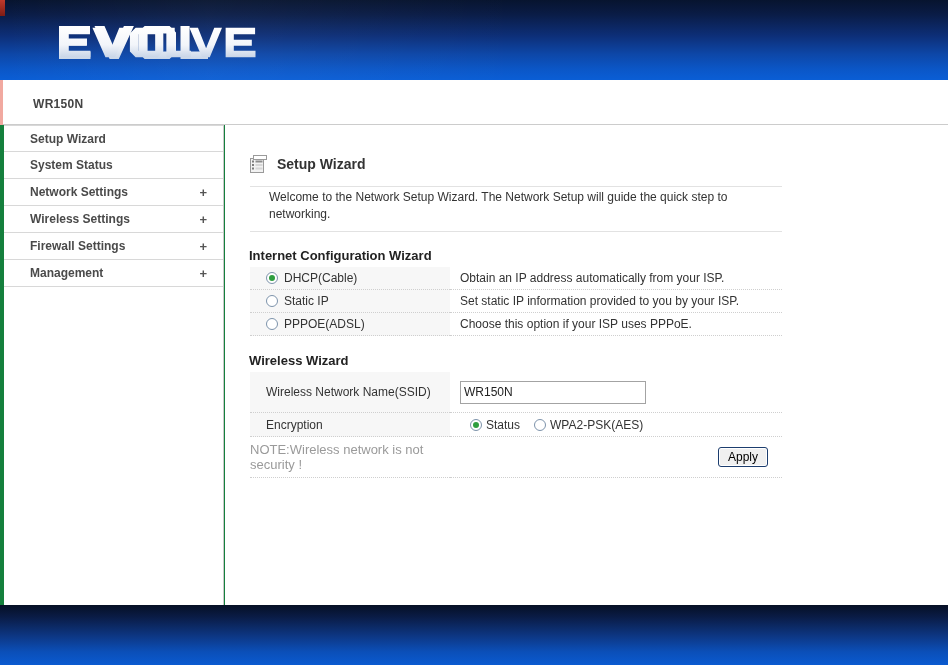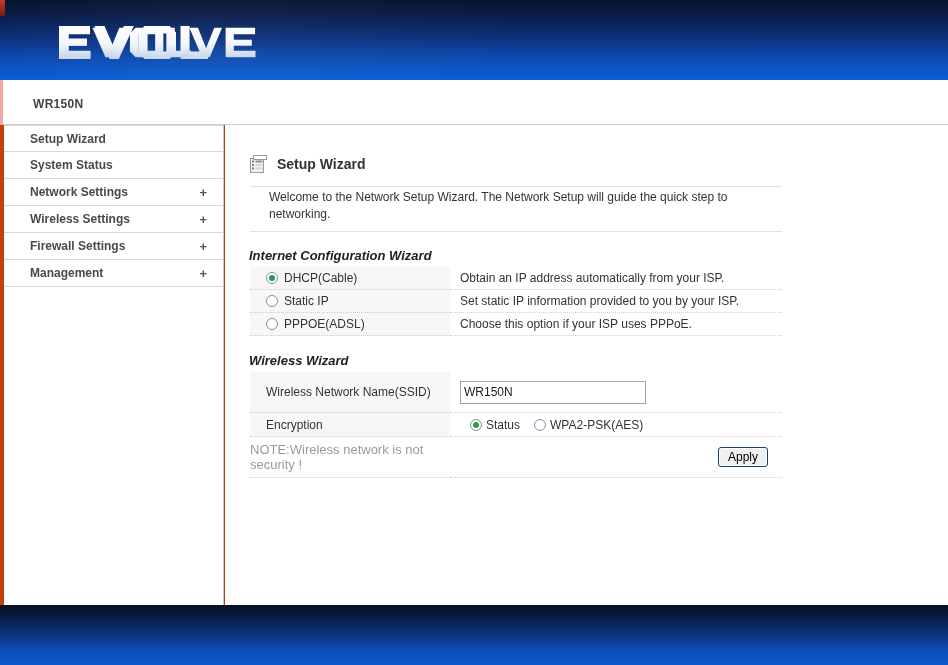--- a/index.html
+++ b/index.html
@@ -99,21 +99,21 @@
     height: 525px;
     background: #f1a9a0;
   }
 
   
   #body-area {
     position: absolute;
     left: 0; top: 125px;
     width: 948px;
     height: 480px;
-    background: #c2410c;
+    background: #15803d;
   }
 
   
   #sidebar {
     position: absolute;
     left: 4px;
     top: 0;
     width: 220px;
     height: 480px;
     border-right: 1px solid #c8c8c8;
@@ -199,21 +199,20 @@
     line-height: 17px;
   }
 
   
   .section-title {
     position: absolute;
     left: 24px;
     font-size: 13px;
     font-weight: bold;
     color: #222222;
-    font-style: italic;
   }
 
   
   .data-table {
     position: absolute;
     left: 25px;
     width: 532px;
     border-collapse: collapse;
     font-size: 12px;
   }

